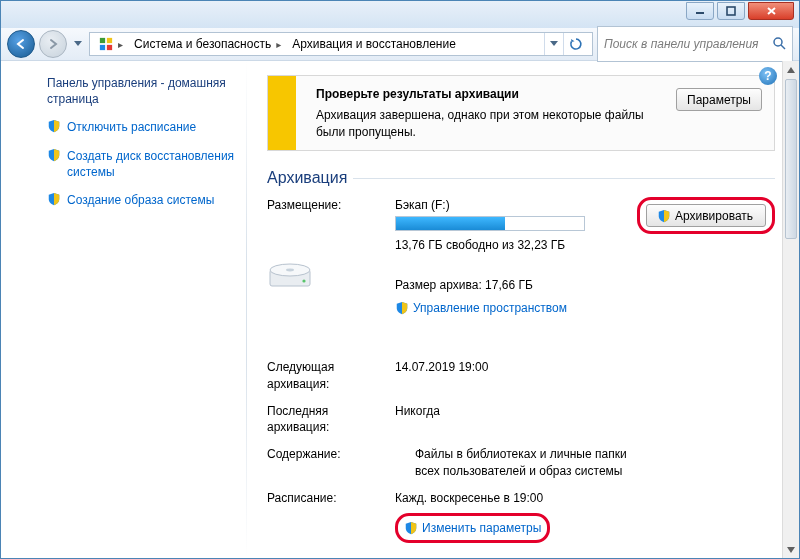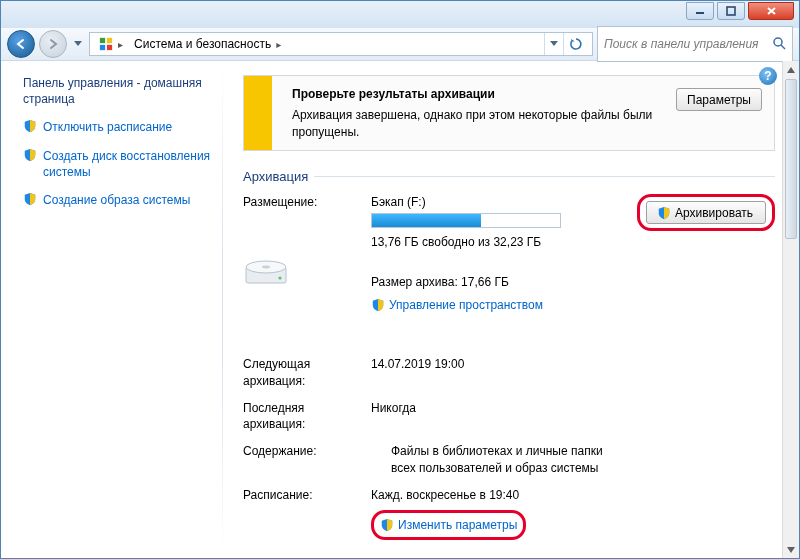--- a/index.html
+++ b/index.html
@@ -17,38 +17,38 @@
   .nav-back{background:radial-gradient(circle at 40% 35%,#56a1e6,#17598f);border:1px solid #1e5a8c;}
   .nav-fwd{background:radial-gradient(circle at 40% 35%,#e9eef3,#c7d2dc);border:1px solid #aab6c2;}
   .nav-dd{width:14px;height:20px;display:flex;align-items:center;justify-content:center;color:#4a6987;}
   .breadcrumb{flex:1;height:24px;border:1px solid #b2c3d4;background:#fff;display:flex;align-items:center;gap:0;padding:0 4px;font-size:12px;color:#000;}
   .bc-item{padding:0 5px;display:flex;align-items:center;gap:4px;height:22px;}
   .bc-sep{color:#555;font-size:10px;padding:0 1px;}
   .bc-refresh-btn,.bc-dd-btn{border-left:1px solid #d0dceb;height:22px;display:flex;align-items:center;padding:0 5px;color:#3a6ea8;}
   .searchbox{width:196px;height:36px;border:1px solid #b2c3d4;background:#fff;display:flex;align-items:center;padding:0 6px;color:#7c7c7c;font-style:italic;gap:4px;}
   .searchbox .sicon{margin-left:auto;color:#3a6ea8;font-style:normal;}
   
-  .body{flex:1;display:flex;min-height:0;}
+  .body{flex:1;display:flex;min-height:0;padding-left:24px;}
   .sidebar{width:222px;background:#fff;padding:14px 12px 0 22px;display:flex;flex-direction:column;gap:12px;position:relative;}
   .sidebar::after{content:"";position:absolute;right:0;top:0;bottom:0;width:1px;background:linear-gradient(#fff,#d9e2eb 40%,#d9e2eb 60%,#fff);}
   .cp-home{color:#1a3e7c;font-size:12px;line-height:1.35;}
   .side-link{display:flex;gap:6px;align-items:flex-start;color:#0066cc;font-size:12px;line-height:1.35;cursor:pointer;}
   .shield{width:14px;height:14px;flex-shrink:0;}
   .content{flex:1;position:relative;overflow:hidden;}
   .content-inner{padding:14px 24px 0 20px;height:100%;overflow:hidden;}
   .page-title{color:#003399;font-size:16px;margin:2px 0 14px 0;font-weight:400;}
   
   .banner{border:1px solid #d8d8d8;background:#fbfbfb;display:flex;align-items:flex-start;gap:8px;min-height:70px;}
   .banner-bar{width:28px;align-self:stretch;background:#f7c600;}
   .banner-body{flex:1;padding:10px 12px;font-size:12px;line-height:1.4;}
   .banner-body b{display:block;margin-bottom:4px;font-size:12px;}
   .banner-side{padding:12px 12px 0 0;text-decoration:underline;}
   .btn{height:23px;padding:0 10px;border:1px solid #a0a0a0;border-radius:3px;background:linear-gradient(#fdfdfd,#e5e5e5);font-size:12px;display:inline-flex;align-items:center;gap:4px;cursor:default;}
   
-  .group-title{margin-top:18px;color:#1a3e7c;font-size:13px;display:flex;align-items:center;gap:6px;}
+  .group-title{margin-top:18px;color:#1a3e7c;font-size:16px;display:flex;align-items:center;gap:6px;}
   .group-title .line{flex:1;height:1px;background:#d9e2eb;}
   .kv{display:flex;align-items:flex-start;gap:4px;margin-top:10px;font-size:12px;line-height:1.4;}
   .kv .k{width:124px;flex-shrink:0;color:#000;}
   .kv .v{flex:1;}
   .diskimg{width:46px;height:36px;margin-top:6px;}
   .progress{width:190px;height:15px;border:1px solid #b8c7d6;background:#fff;margin-top:2px;position:relative;}
   .progress .fill{position:absolute;left:0;top:0;bottom:0;background:linear-gradient(#3eb8ff,#1a8bd6);}
   .link{color:#0066cc;cursor:pointer;display:inline-flex;align-items:center;gap:4px;}
   .ring-red{border:3px solid #e4002b;border-radius:14px;padding:4px 6px;display:inline-flex;}
   .scroll{position:absolute;right:0;top:0;bottom:0;width:17px;background:#f0f0f0;border-left:1px solid #dcdcdc;display:flex;flex-direction:column;}
@@ -106,20 +106,23 @@
             <rect x="9" y="1" width="6" height="6" fill="#f0c419"></rect>
           <rect x="1" y="9" width="6" height="6" fill="#1e88e5"></rect>
             <rect x="9" y="9" width="6" height="6" fill="#e53935"></rect>
         </svg>
         <span class="bc-sep">▸</span>
       </div>
       <div class="bc-item">
         <span>Система и безопасность</span>
         <span class="bc-sep">▸</span>
       </div>
+      <div class="bc-item">
+        <span>Архивация и восстановление</span>
+      </div>
       <div style="margin-left:auto;display:flex;">
         <div class="bc-dd-btn">
           <svg width="8" height="6">
               <path d="M0 0 L4 5 L8 0 Z" fill="#4a6987"></path>
             </svg>
         </div>
         <div class="bc-refresh-btn">
           <svg width="14" height="14">
               <path d="M7 2 A5 5 0 1 1 2.5 4.5" fill="none" stroke="#2d72b5" stroke-width="1.6"></path>
               <path d="M2 2 L2.5 5 L5.5 4.2 Z" fill="#2d72b5"></path>
@@ -237,21 +240,21 @@
         <div class="kv">
           <div class="k">Последняя архивация:</div>
           <div class="v">Никогда</div>
         </div>
         <div class="kv">
           <div class="k">Содержание:</div>
           <div class="v" style="max-width:230px;margin-left:20px;">Файлы в библиотеках и личные папки всех пользователей и образ системы</div>
         </div>
         <div class="kv">
           <div class="k">Расписание:</div>
-          <div class="v">Кажд. воскресенье в 19:40</div>
+          <div class="v">Кажд. воскресенье в 19:00</div>
         </div>
         <div class="kv" style="margin-top:6px;">
           <div class="k"></div>
           <div class="v">
             <span class="ring-red">
               <span class="link">
                 <svg class="shield" viewBox="0 0 16 16">
                     <path d="M8 1 L14 3 V8 C14 12 11 14 8 15 C5 14 2 12 2 8 V3 Z" fill="#1e88e5"></path>
                     <path d="M8 1 L14 3 V8 C14 12 11 14 8 15 V1 Z" fill="#f0c419"></path>
                   </svg>

